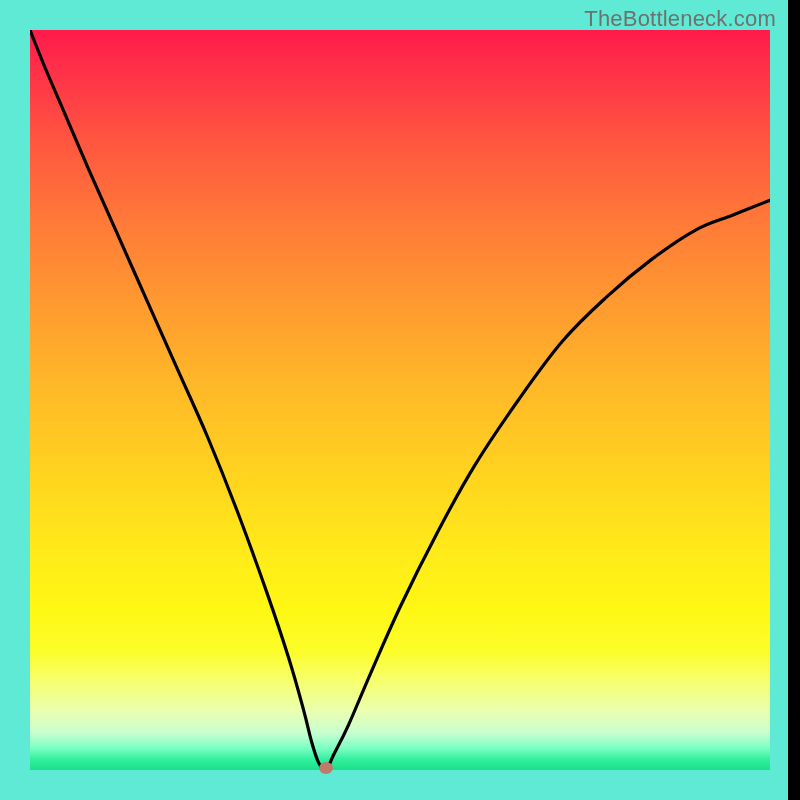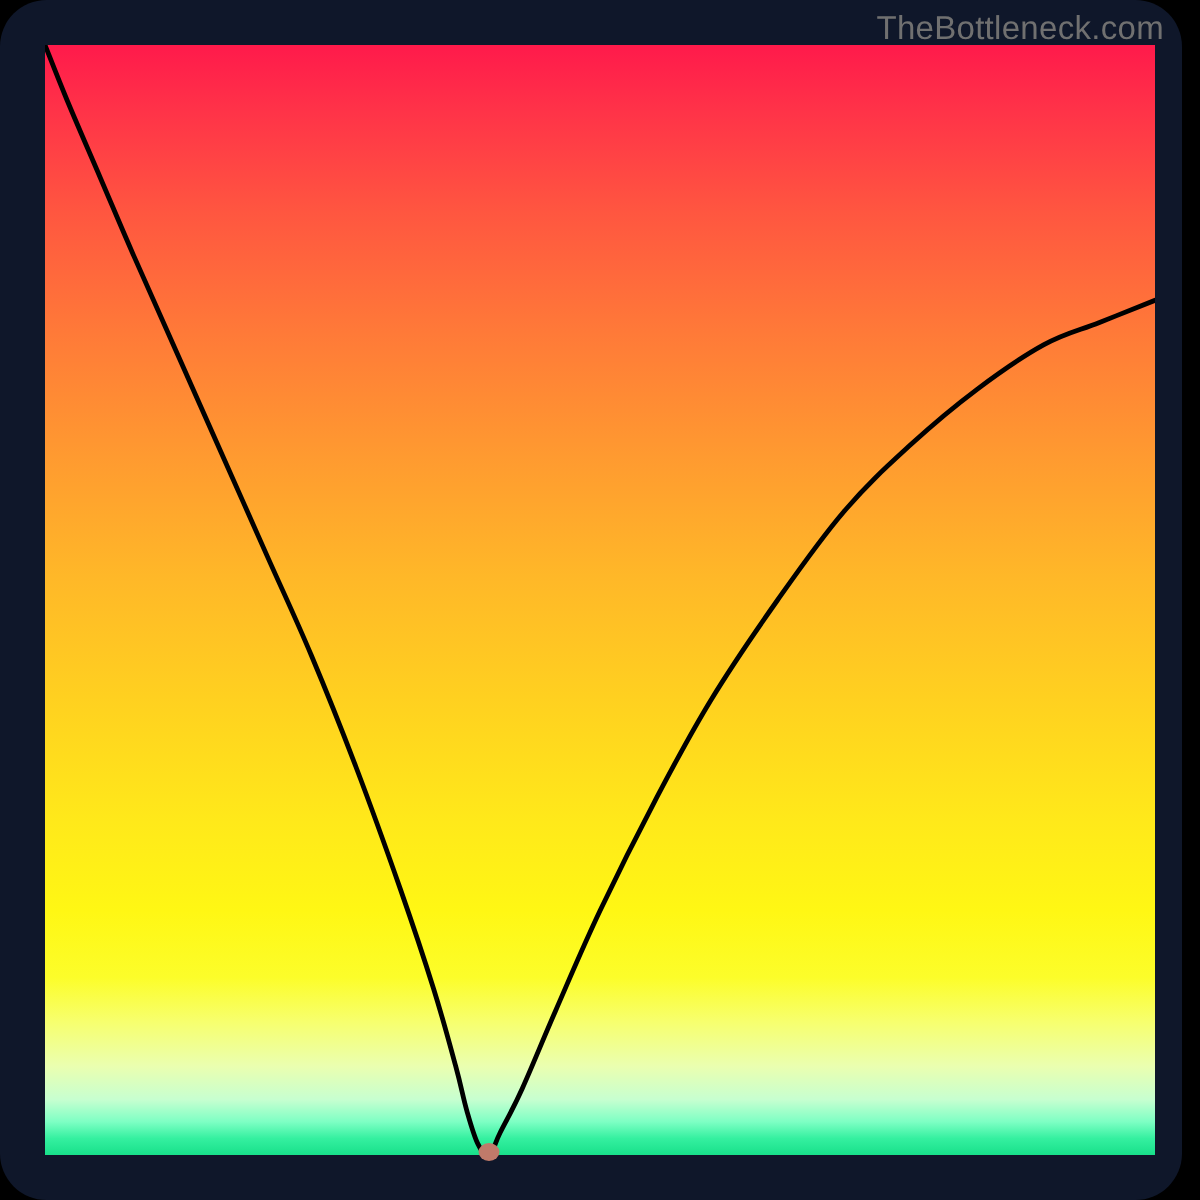--- a/index.html
+++ b/index.html
@@ -8,22 +8,21 @@
     width: 800px;
     height: 800px;
     background: #000;
     font-family: Arial, Helvetica, sans-serif;
     overflow: hidden;
   }
   .stage {
     position: relative;
     width: 788px;
     height: 800px;
-    background: #0f172a;
-    border-radius: 31px;
+    background: #5eead4;
   }
   .frame {
     position: absolute;
     left: 30px;
     top: 30px;
     width: 740px;
     height: 740px;
     background: linear-gradient(to bottom,
       #ff1a4b 0%,
       #ff3348 6%,

